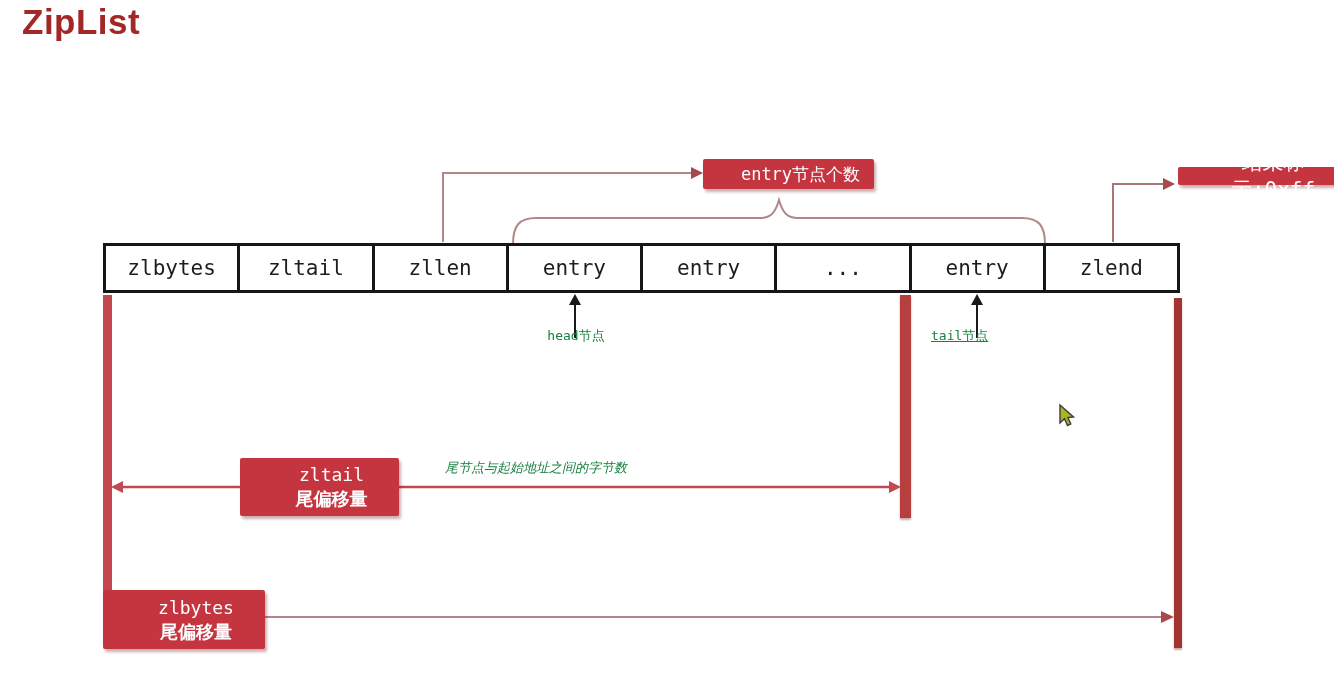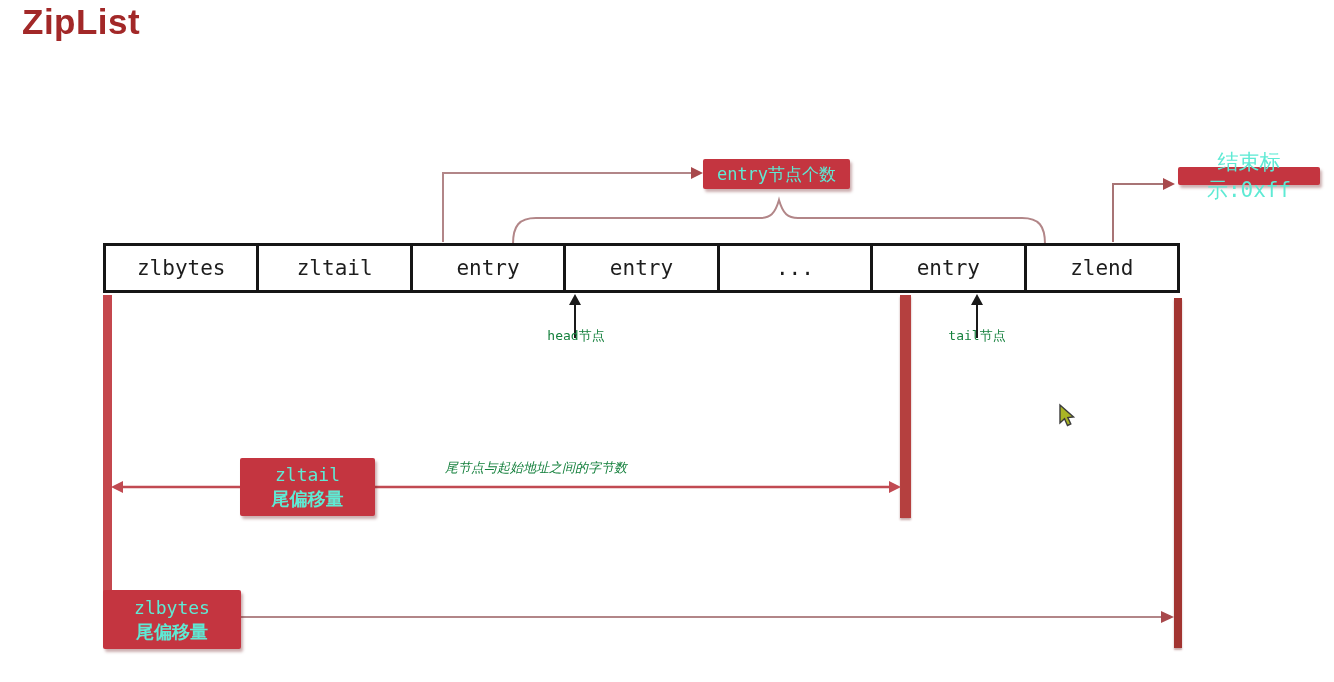--- a/index.html
+++ b/index.html
@@ -36,27 +36,28 @@
     border-left:3px solid #161616;
     font-family:"DejaVu Sans Mono",monospace;
     font-size:21px;color:#1d1d1d;
     box-sizing:border-box;
   }
   .memtable .cell:first-child{border-left:none;}
   
   .rlabel{
     position:absolute;
     background:#c43540;
-    color:#5eead4;
+    color:#ffffff;
     display:flex;flex-direction:column;align-items:center;justify-content:center;
     border-radius:2px;
     box-shadow:2px 3px 3px rgba(110,25,30,0.35);
     z-index:3;
     font-family:"DejaVu Sans Mono",monospace;
     text-align:center;
+    padding-left:24px;
   }
   .rlabel .ln1{font-family:"DejaVu Sans Mono",monospace;font-size:18px;line-height:24px;}
   .rlabel .ln2{font-family:Liberation Serif, serif;font-weight:bold;font-size:18px;line-height:24px;}
   #label-entry-count{left:703px;top:159px;width:147px;height:30px;font-size:17px;}
   #label-end-marker{left:1178px;top:167px;width:142px;height:18px;font-size:21px;}
   #label-zltail{left:240px;top:458px;width:135px;height:58px;}
   #label-zlbytes{left:103px;top:590px;width:138px;height:59px;}
   
   .vbar{position:absolute;z-index:1;}
   #bar-left{left:103px;top:295px;width:9px;height:351px;background:#c4474d;}
@@ -64,21 +65,21 @@
   #bar-right{left:1174px;top:298px;width:8px;height:350px;background:#a23431;box-shadow:0 2px 2px rgba(120,40,40,.4);}
   
   svg.overlay{position:absolute;left:0;top:0;z-index:2;pointer-events:none;}
   
   .note{
     position:absolute;color:#15803d;
     font-family:"DejaVu Sans Mono",monospace;
     font-size:13px;white-space:nowrap;z-index:2;
   }
   #note-head{left:530px;top:327px;width:92px;text-align:center;}
-  #note-tail{left:931px;top:327px;width:92px;text-align:center;}
+  #note-tail{left:931px;top:327px;width:92px;text-decoration:underline;}
   #note-offset{left:445px;top:459px;font-style:italic;}
   
   #cursor{position:absolute;left:1056px;top:403px;z-index:5;}
 </style>
 </head>
 <body>
 
 <div class="canvas">
 
   <h1 class="page-title">ZipList</h1>
@@ -119,20 +120,21 @@
 
     <g>
       <line x1="241" y1="617" x2="1161" y2="617" stroke="#b28688" stroke-width="2"></line>
       <path d="M1161 611 L1174 617 L1161 623 Z" fill="#a8494c"></path>
     </g>
   </svg>
 
   <div class="memtable">
     <div class="cell">zlbytes</div>
     <div class="cell">zltail</div>
+    <div class="cell">zllen</div>
     <div class="cell">entry</div>
     <div class="cell">entry</div>
     <div class="cell">...</div>
     <div class="cell">entry</div>
     <div class="cell">zlend</div>
   </div>
 
   <div class="vbar" id="bar-left"></div>
   <div class="vbar" id="bar-mid"></div>
   <div class="vbar" id="bar-right"></div>

